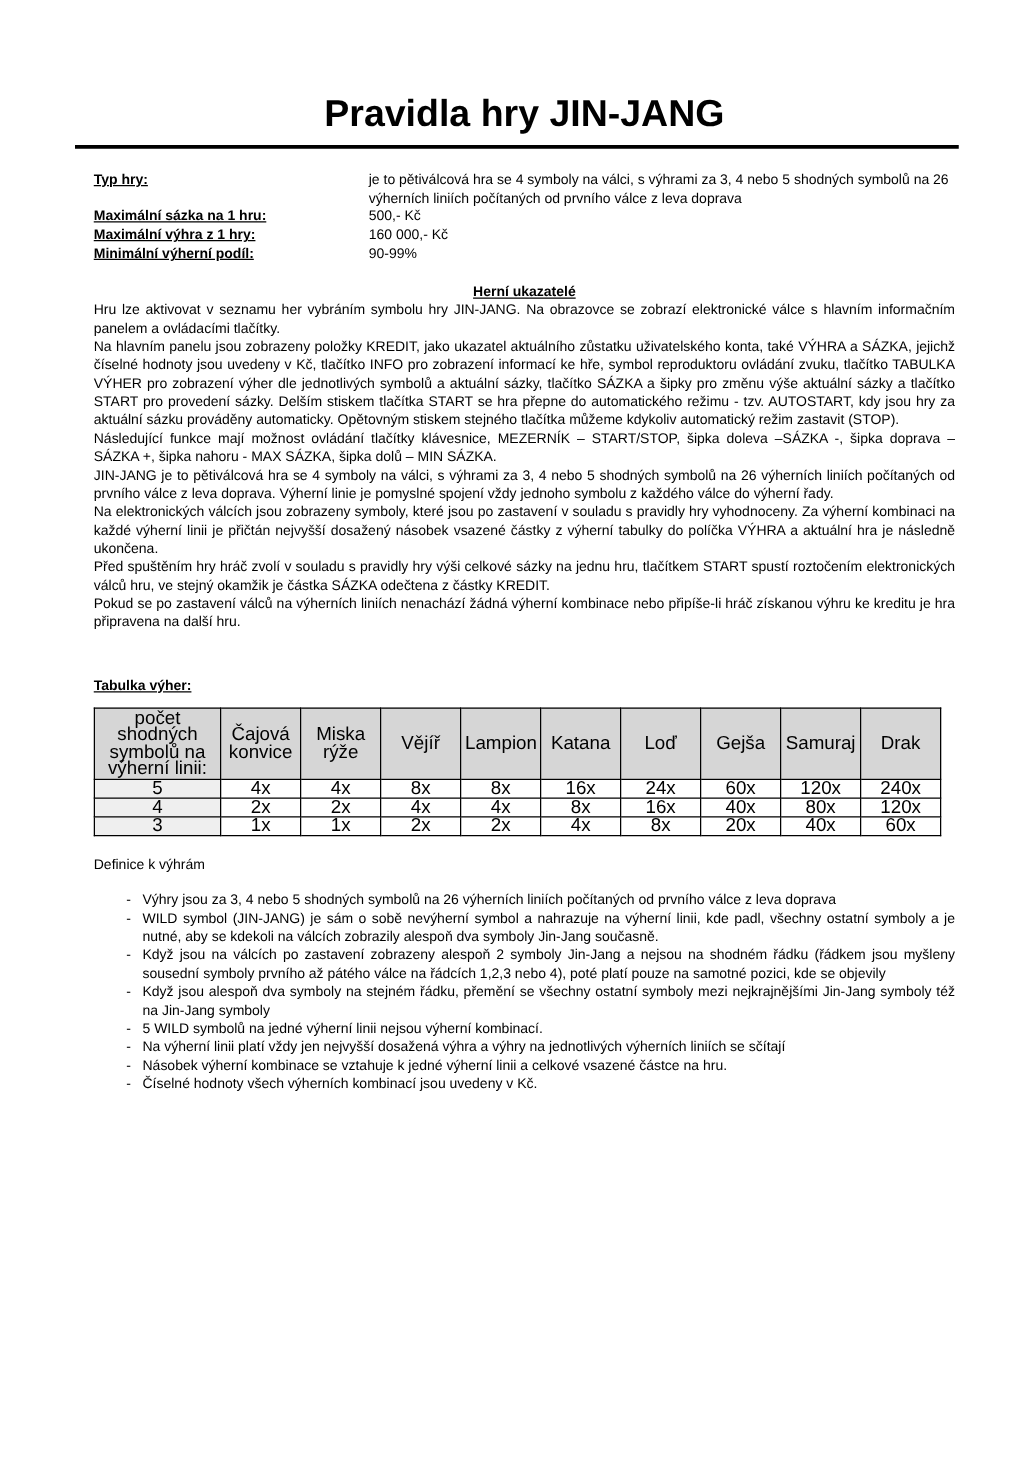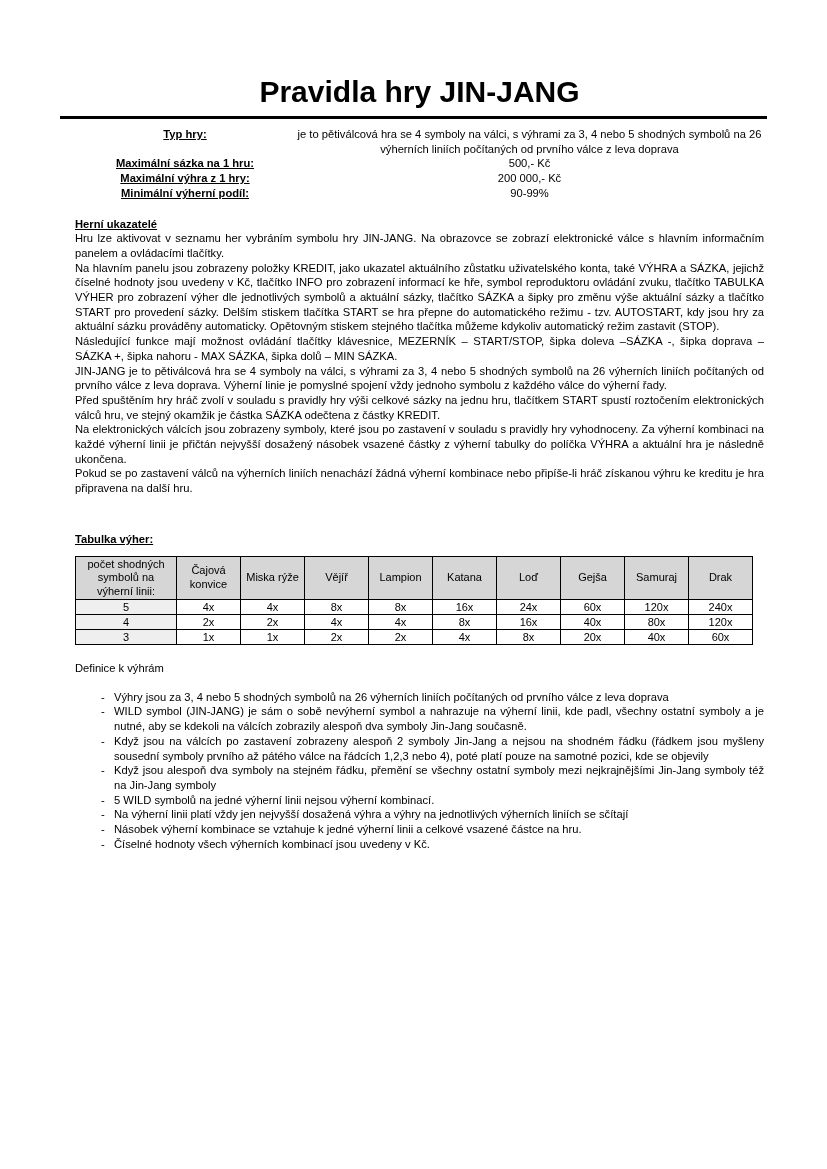--- a/index.html
+++ b/index.html
@@ -21,44 +21,44 @@
     font-weight: bold;
     text-align: center;
     letter-spacing: 0;
   }
   .title-rule {
     height: 3px;
     background: #000;
     margin: 0 -3px 0 -15px;
   }
   
-  .specs { margin-top: 8px; text-align: center; }
+  .specs { margin-top: 18px; }
   .spec-row { display: grid; grid-template-columns: 220px 1fr; }
   .spec-label { font-weight: bold; text-decoration: underline; }
   .spec-value { }
   
   h2 {
     font-size: 11.2px;
     line-height: 14.7px;
     font-weight: bold;
     text-decoration: underline;
     margin: 0;
   }
-  .h-indicators { margin-top: 16px; }
+  .h-indicators { margin-top: 16px; text-align: center; }
   .h-popis { margin-top: 22px; }
   .h-tabulka { margin-top: 36px; }
   .h-definice { margin-top: 16px; font-weight: normal; text-decoration: none; }
   p.para { margin: 0; text-align: justify; }
   
   table.paytable {
     border-collapse: collapse;
     table-layout: fixed;
     width: 677px;
     margin-top: 9px;
-    font-size: 11px;
+    font-size: 15px;
   }
   table.paytable th, table.paytable td {
     border: 1px solid #000;
     text-align: center;
     vertical-align: middle;
     font-weight: normal;
     padding: 1px 3px;
   }
   table.paytable thead th {
     background: #d6d6d6;
@@ -94,21 +94,21 @@
         <div class="spec-value">je to pětiválcová hra se 4 symboly na válci, s výhrami za 3, 4 nebo 5 shodných symbolů na 26 výherních liniích počítaných od prvního válce z leva doprava</div>
       </div>
 
       <div class="spec-row">
         <div class="spec-label">Maximální sázka na 1 hru:</div>
         <div class="spec-value">500,- Kč</div>
       </div>
 
       <div class="spec-row">
         <div class="spec-label">Maximální výhra z 1 hry:</div>
-        <div class="spec-value">200 000,- Kč</div>
+        <div class="spec-value">160 000,- Kč</div>
       </div>
 
       <div class="spec-row">
         <div class="spec-label">Minimální výherní podíl:</div>
         <div class="spec-value">90-99%</div>
       </div>
     </section>
 
   <section>
     <h2 class="h-indicators">Herní ukazatelé</h2>
@@ -120,23 +120,23 @@
 
         <p class="para">Následující funkce mají možnost ovládání tlačítky klávesnice, MEZERNÍK – START/STOP, šipka doleva –SÁZKA -, šipka doprava – SÁZKA +, šipka nahoru - MAX SÁZKA, šipka dolů – MIN SÁZKA.</p>
       </div>
   </section>
 
   <section>
     <div>
 
         <p class="para">JIN-JANG je to pětiválcová hra se 4 symboly na válci, s výhrami za 3, 4 nebo 5 shodných symbolů na 26 výherních liniích počítaných od prvního válce z leva doprava. Výherní linie je pomyslné spojení vždy jednoho symbolu z každého válce do výherní řady.</p>
 
+        <p class="para">Na elektronických válcích jsou zobrazeny symboly, které jsou po zastavení v souladu s pravidly hry vyhodnoceny. Za výherní kombinaci na každé výherní linii je přičtán nejvyšší dosažený násobek vsazené částky z výherní tabulky do políčka VÝHRA a aktuální hra je následně ukončena.</p>
+
         <p class="para">Před spuštěním hry hráč zvolí v souladu s pravidly hry výši celkové sázky na jednu hru, tlačítkem START spustí roztočením elektronických válců hru, ve stejný okamžik je částka SÁZKA odečtena z částky KREDIT.</p>
-
-        <p class="para">Na elektronických válcích jsou zobrazeny symboly, které jsou po zastavení v souladu s pravidly hry vyhodnoceny. Za výherní kombinaci na každé výherní linii je přičtán nejvyšší dosažený násobek vsazené částky z výherní tabulky do políčka VÝHRA a aktuální hra je následně ukončena.</p>
 
         <p class="para">Pokud se po zastavení válců na výherních liniích nenachází žádná výherní kombinace nebo připíše-li hráč získanou výhru ke kreditu je hra připravena na další hru.</p>
       </div>
   </section>
 
   <section>
     <h2 class="h-tabulka">Tabulka výher:</h2>
     <table class="paytable">
       <colgroup>
         <col class="c-first">

